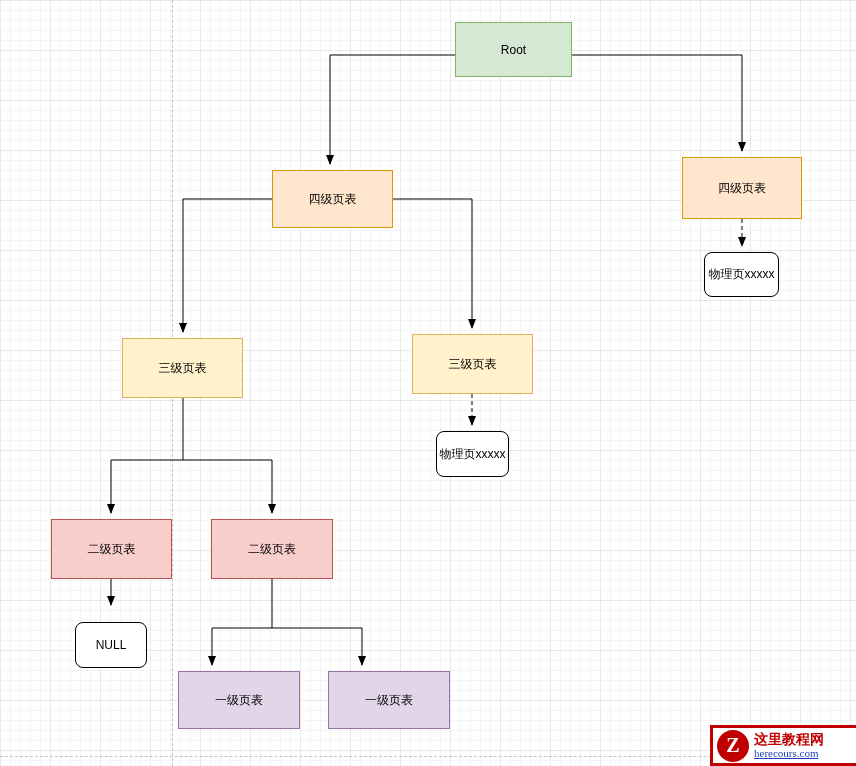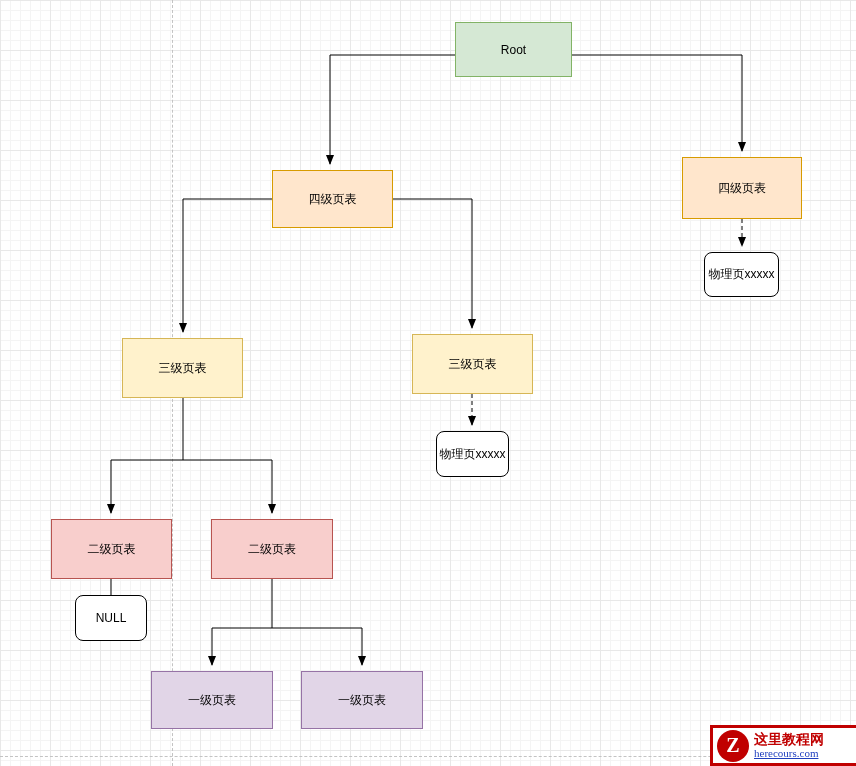--- a/index.html
+++ b/index.html
@@ -35,21 +35,21 @@
     font-size: 12px;
     color: #000000;
     box-sizing: border-box;
     text-align: center;
     white-space: nowrap;
   }
   .node.root   { background: #d5e8d4; border: 1px solid #82b366; }
   .node.lvl4   { background: #ffe6cc; border: 1px solid #d79b00; }
   .node.lvl3   { background: #fff2cc; border: 1px solid #d6b656; font-family: Liberation Mono, monospace; }
   .node.lvl2   { background: #f8cecc; border: 1px solid #b85450; }
-  .node.lvl1   { background: #e1d5e7; border: 1px solid #9673a6; }
+  .node.lvl1   { background: #e1d5e7; border: 1px solid #9673a6; margin-left: 27px; }
   .node.leaf   { background: #ffffff; border: 1px solid #000000; border-radius: 8px; }
 
   
   .pagebreak-v {
     position: absolute;
     left: 172px; top: 0;
     height: 766px;
     border-left: 1px dashed #c3c3c3;
   }
   .pagebreak-h {
@@ -153,21 +153,21 @@
   <div class="node lvl3" style="left:122px; top:338px; width:121px; height:60px;">三级页表</div>
 
   <div class="node lvl3" style="left:412px; top:334px; width:121px; height:60px;">三级页表</div>
 
   <div class="node leaf" style="left:436px; top:431px; width:73px; height:46px;">物理页xxxxx</div>
 
   <div class="node lvl2" style="left:51px; top:519px; width:121px; height:60px;">二级页表</div>
 
   <div class="node lvl2" style="left:211px; top:519px; width:122px; height:60px;">二级页表</div>
 
-  <div class="node leaf" style="left:75px; top:595px; width:72px; height:46px;">NULL</div>
+  <div class="node leaf" style="left:75px; top:622px; width:72px; height:46px;">NULL</div>
 
   <div class="node lvl1" style="left:151px; top:671px; width:122px; height:58px;">一级页表</div>
 
   <div class="node lvl1" style="left:301px; top:671px; width:122px; height:58px;">一级页表</div>
 
   <div class="watermark">
     <div class="wm-logo">Z</div>
     <div class="wm-text">
       <span class="wm-name">这里教程网</span>
       <span class="wm-url">herecours.com</span>

